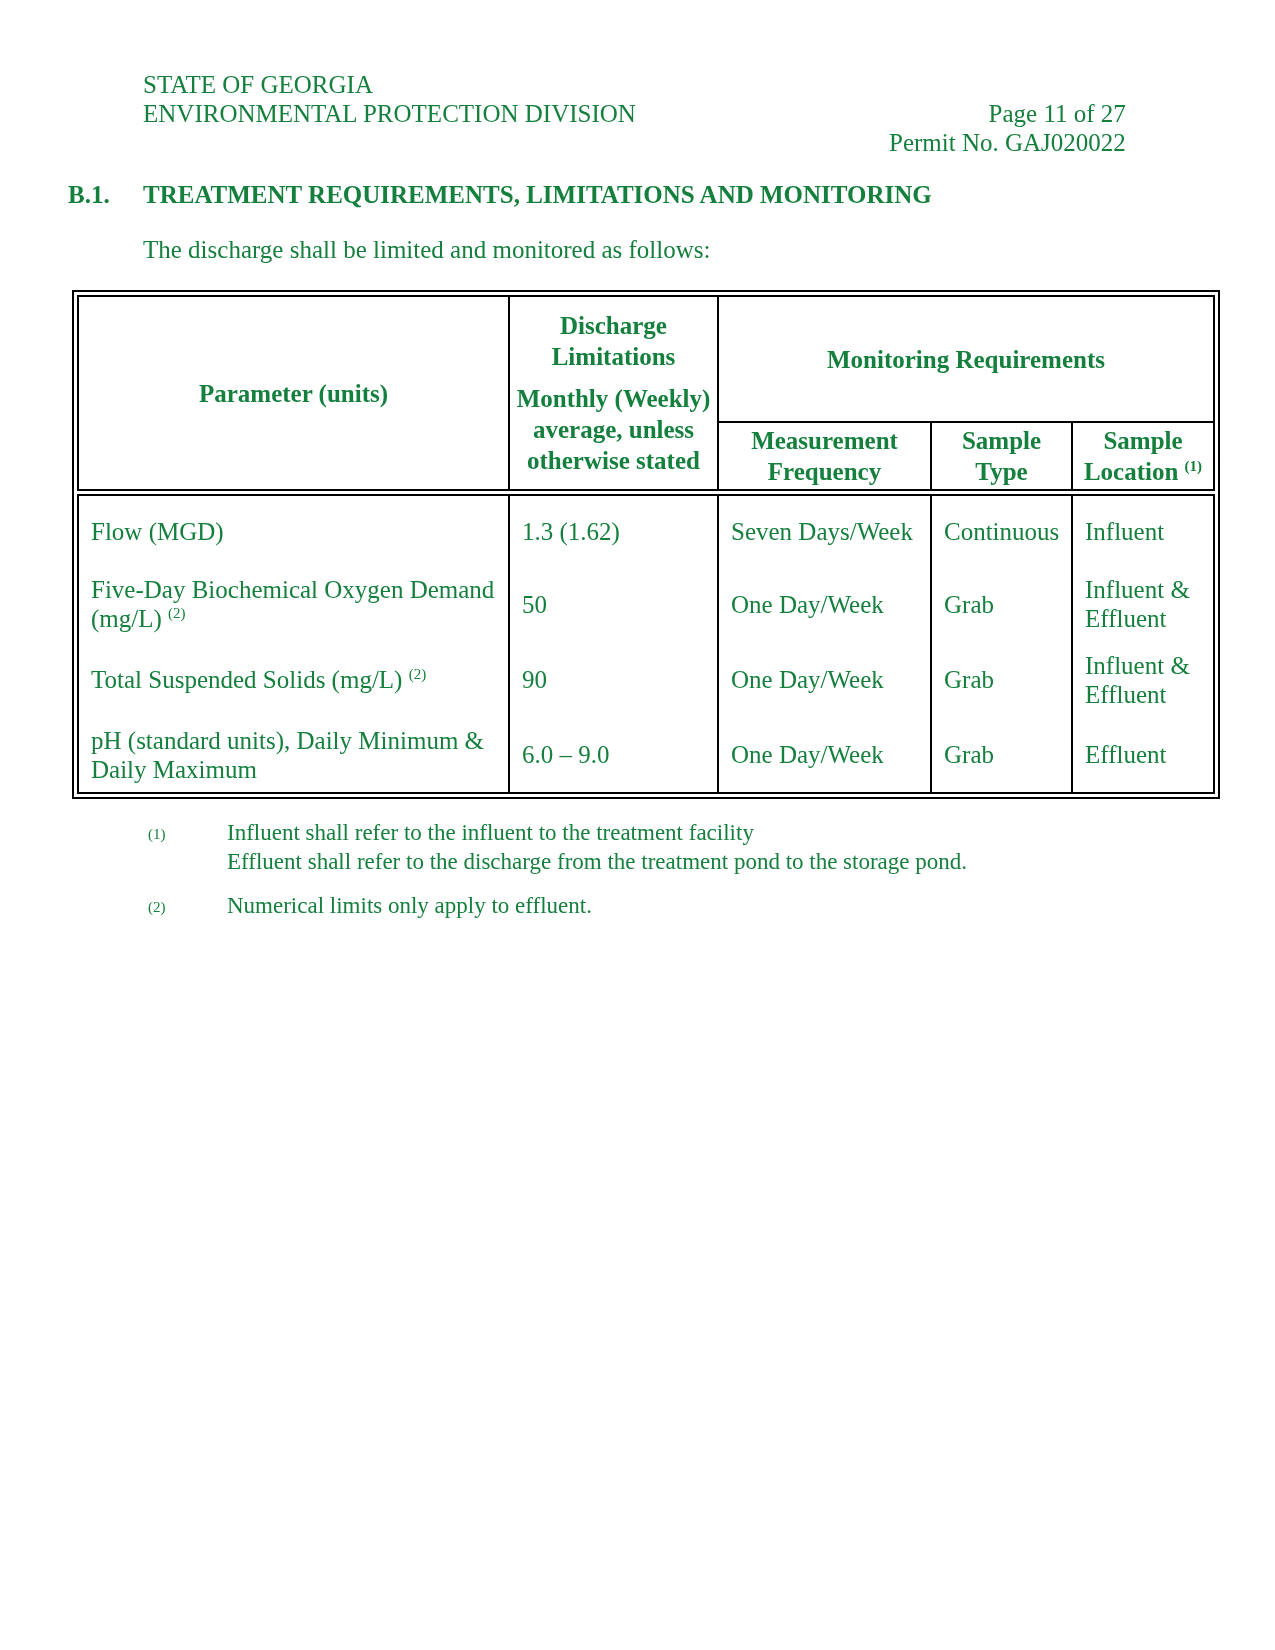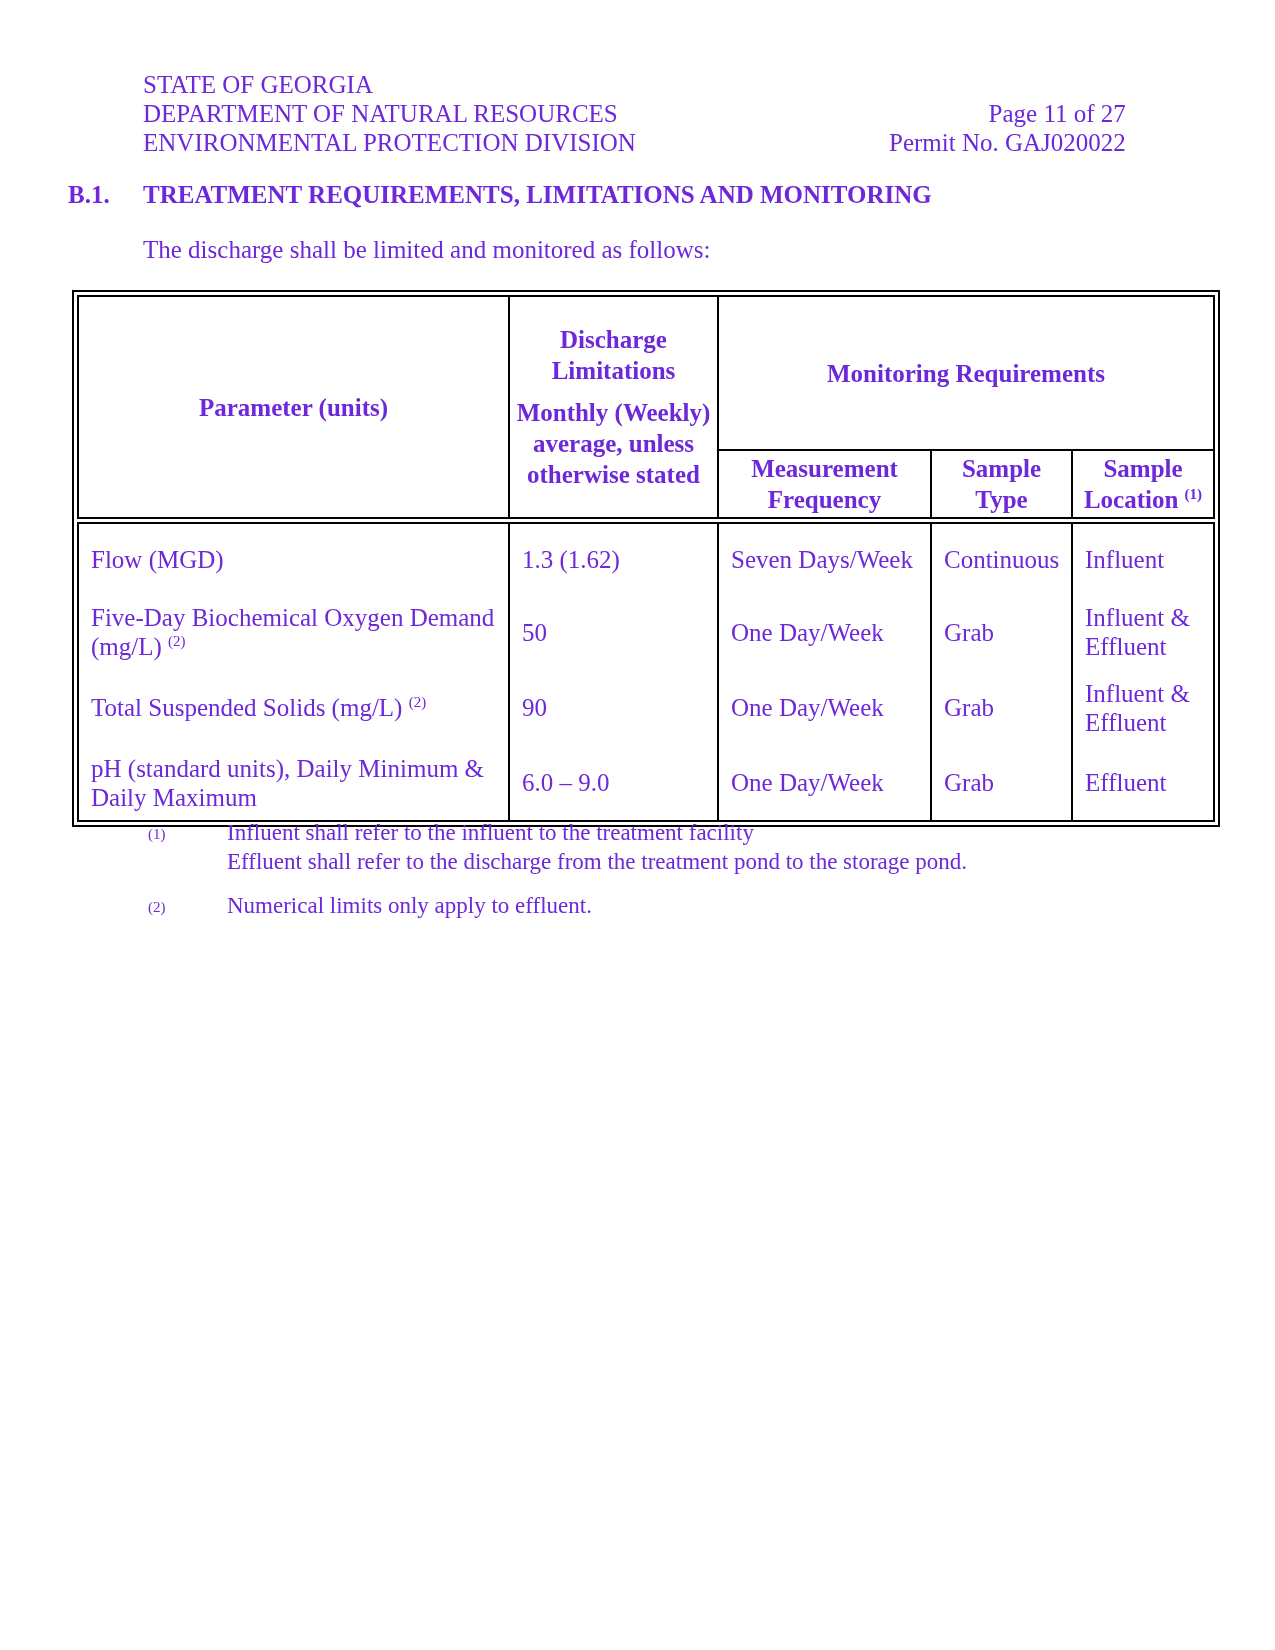--- a/index.html
+++ b/index.html
@@ -2,21 +2,21 @@
 <html><head>
 <meta charset="utf-8">
 <style>
   * { margin: 0; padding: 0; box-sizing: border-box; }
   html, body { background: #e8e8e8; }
   .page {
     position: relative;
     width: 1275px;
     height: 1650px;
     background: #ffffff;
-    color: #6d28d9;
+    color: #15803d;
     font-family: "Liberation Serif", "DejaVu Serif", serif;
     font-size: 25px;
     margin: 0 auto;
     overflow: hidden;
   }
   .agency-block {
     position: absolute;
     left: 143px;
     top: 70px;
     line-height: 29px;
@@ -67,21 +67,21 @@
     border: 2px solid #000;
     overflow: hidden;
   }
   thead th {
     font-weight: bold;
     text-align: center;
     vertical-align: middle;
     line-height: 31px;
     padding: 2px 4px;
   }
-  th.monitoring-cell { height: 154px; }
+  th.monitoring-cell { height: 126px; }
   tr.subheader-row th { height: 65px; text-align: center; }
   .discharge-line2 { margin-top: 11px; }
   tbody td {
     border-top: none;
     border-bottom: none;
     vertical-align: middle;
     text-align: left;
     padding: 0 8px 0 12px;
     line-height: 29px;
   }
@@ -111,21 +111,20 @@
     padding-top: 2px;
   }
 </style>
 </head>
 <body>
 
 <div class="page">
 
   <div class="agency-block">
     <div>STATE OF GEORGIA</div>
-    <div>DEPARTMENT OF NATURAL RESOURCES</div>
     <div>ENVIRONMENTAL PROTECTION DIVISION</div>
   </div>
 
   <div class="pageinfo-block">
     <div>Page 11 of 27</div>
     <div>Permit No. GAJ020022</div>
   </div>
 
   <div class="section-heading">
     <span class="section-num">B.1.</span><span>TREATMENT REQUIREMENTS, LIMITATIONS AND MONITORING</span>

